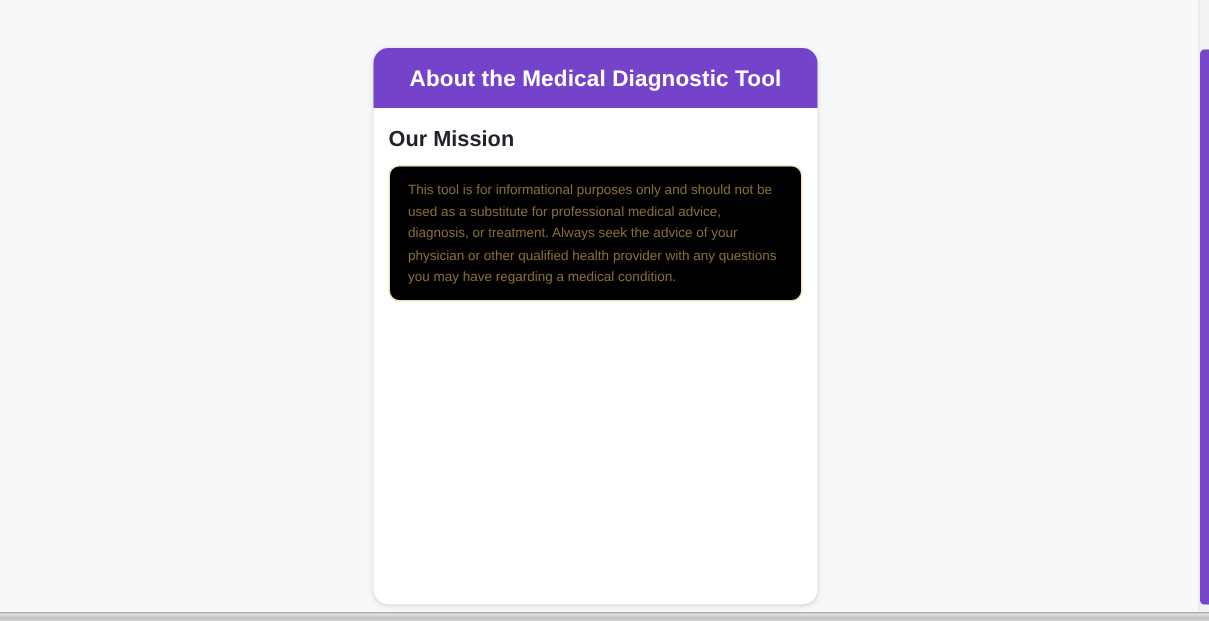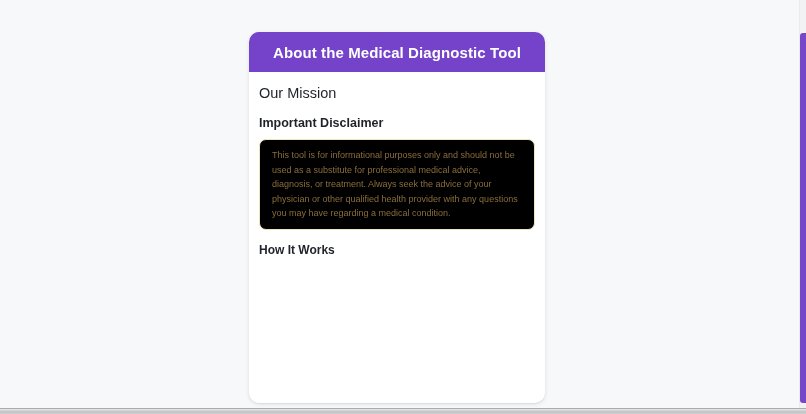--- a/index.html
+++ b/index.html
@@ -38,21 +38,21 @@
     font-size: 15px;
     font-weight: 700;
     letter-spacing: 0.1px;
     white-space: nowrap;
   }
   .card-body {
     padding: 13px 10px 10px 10px;
   }
   .h-mission {
     font-size: 14.5px;
-    font-weight: 400;
+    font-weight: 700;
     color: #1f2329;
     margin-bottom: 7px;
   }
   .p-mission {
     font-size: 10px;
     line-height: 16.4px;
     color: #4a4f57;
   }
   .h-sub {
     font-size: 12.5px;
@@ -114,24 +114,22 @@
 <div class="viewport">
 
   <div class="card">
     <div class="card-header">
       <span class="card-title">About the Medical Diagnostic Tool</span>
     </div>
     <div class="card-body">
 
       <div class="h-mission">Our Mission</div>
 
-      <div class="h-sub">Important Disclaimer</div>
       <div class="disclaimer-box">This tool is for informational purposes only and should not be used as a substitute for professional medical advice, diagnosis, or treatment. Always seek the advice of your physician or other qualified health provider with any questions you may have regarding a medical condition.</div>
 
-      <div class="h-how">How It Works</div>
 
     </div>
   </div>
 
   <div class="scrollbar-track">
     <div class="scrollbar-thumb"></div>
   </div>
 
   <div class="bottom-edge"></div>
 

